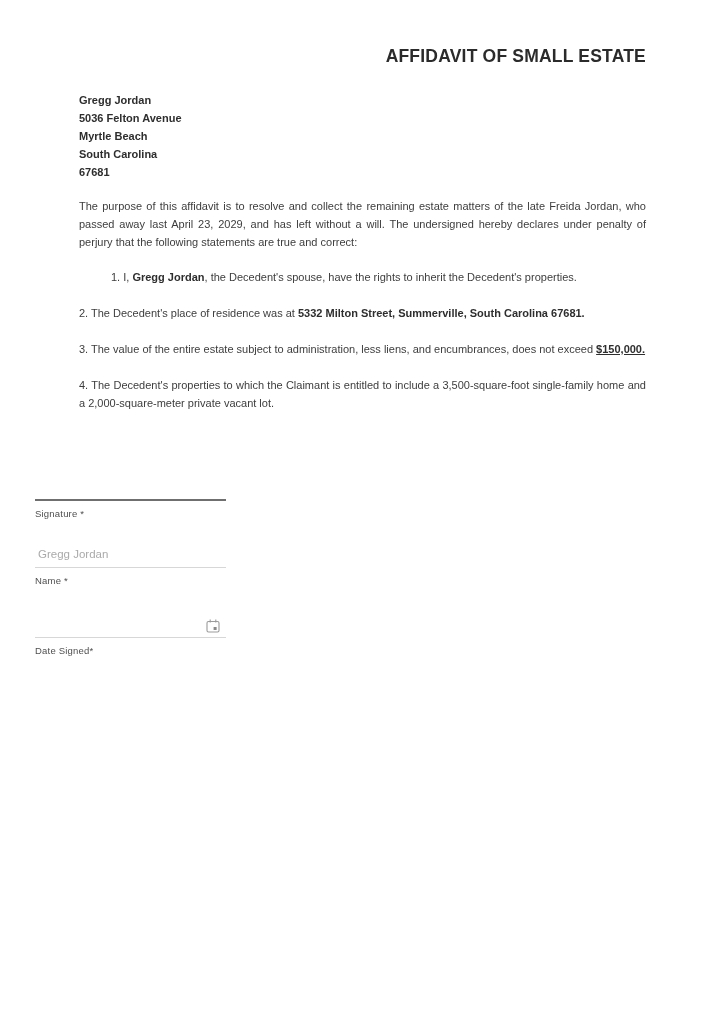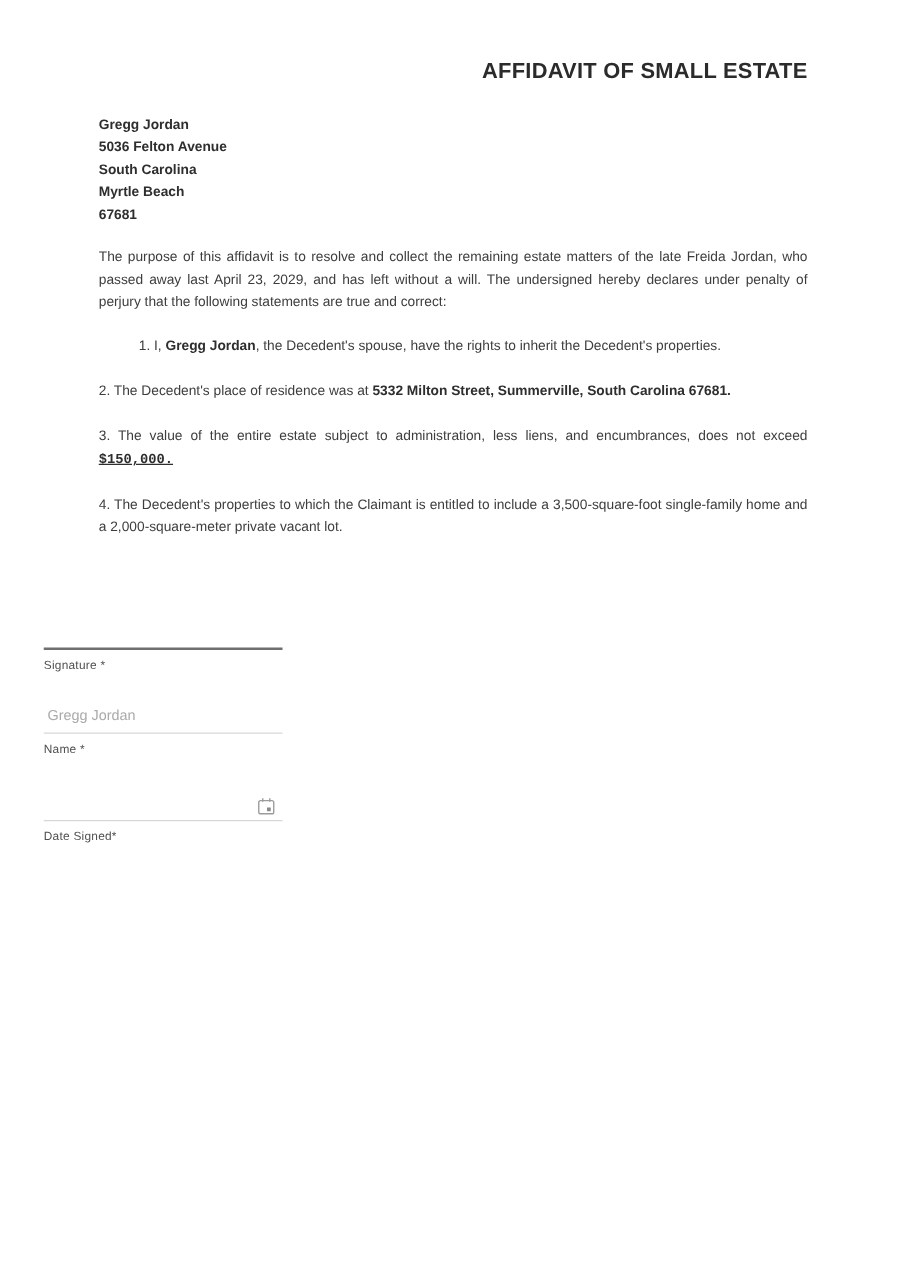--- a/index.html
+++ b/index.html
@@ -39,21 +39,21 @@
   .para {
     margin: 18px 0 0 0;
     font-size: 11px;
     line-height: 18px;
     text-align: justify;
     color: #3d3d3d;
   }
   .para.intro { margin-top: 16px; }
   .para.first-item { margin-top: 17px; margin-left: 32px; }
   .b { font-weight: 700; color: #2e2e2e; }
-  .u { text-decoration: underline; font-family: Liberation Mono, monospace; }
+  .u { text-decoration: underline; }
 
   .form-area {
     margin-top: 87px;
     margin-left: 35px;
     width: 191px;
   }
   .sig-line {
     width: 191px;
     height: 0;
     border-bottom: 2px solid #6f6f6f;
@@ -102,22 +102,22 @@
 <body>
 
 <div class="page">
   <div class="content">
 
     <h1 class="title">AFFIDAVIT OF SMALL ESTATE</h1>
 
     <div class="address">
       <div>Gregg Jordan</div>
       <div>5036 Felton Avenue</div>
+      <div>Myrtle Beach</div>
       <div>South Carolina</div>
-      <div>Myrtle Beach</div>
       <div>67681</div>
     </div>
 
     <p class="para intro">The purpose of this affidavit is to resolve and collect the remaining estate matters of the late Freida Jordan, who passed away last April 23, 2029, and has left without a will. The undersigned hereby declares under penalty of perjury that the following statements are true and correct:</p>
 
     <p class="para first-item"><span>1. I, </span><span class="b">Gregg Jordan</span><span>, the Decedent's spouse, have the rights to inherit the Decedent's properties.</span></p>
 
     <p class="para"><span>2. The Decedent's place of residence was at </span><span class="b">5332 Milton Street, Summerville, South Carolina 67681.</span></p>
 
     <p class="para"><span>3. The value of the entire estate subject to administration, less liens, and encumbrances, does not exceed </span><span class="b u">$150,000.</span></p>

